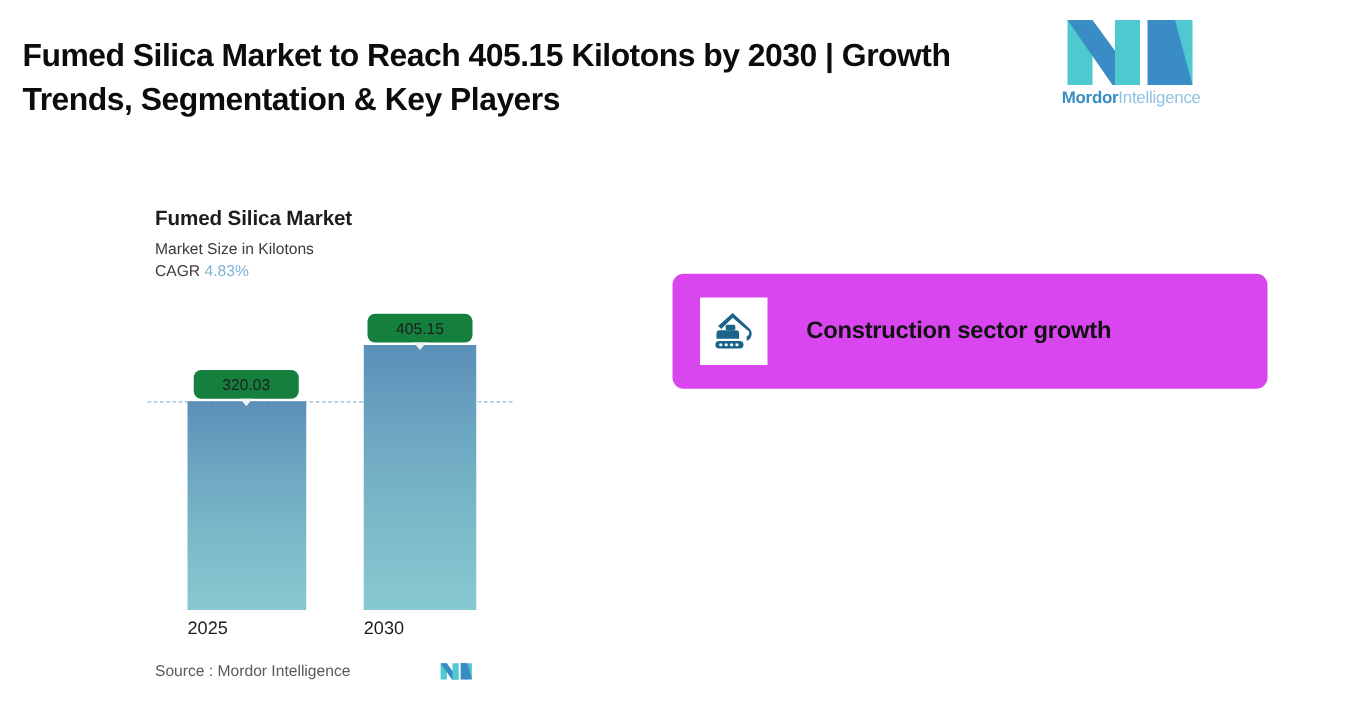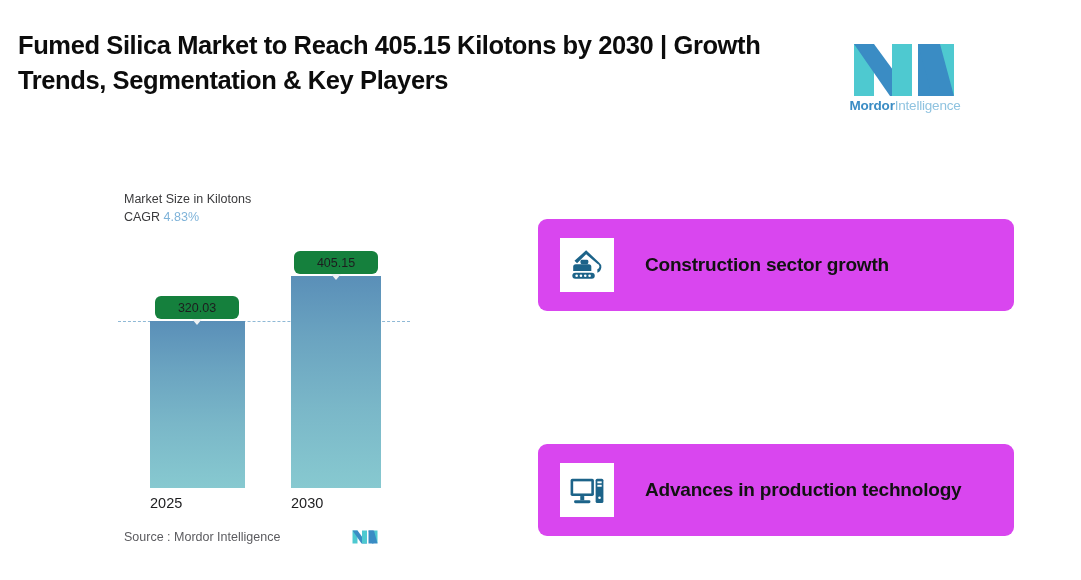--- a/index.html
+++ b/index.html
@@ -12,21 +12,21 @@
   .page { position:relative; width:1081px; height:580px; background:#fff;padding-left:12px; }
 
   
   .header { position:absolute; left:0; top:0; width:1081px; height:130px; }
   .headline {
     position:absolute; left:18px; top:28px; width:800px;
     font-size:25.5px; font-weight:bold; line-height:1.38;
     color:#0c0c0c; letter-spacing:-0.4px;
   }
 
-  .logo { position:absolute; left:846px; top:44px; width:118px; height:72px; }
+  .logo { position:absolute; left:846px; top:16px; width:118px; height:72px; }
   .logo-mark { position:absolute; left:6px; top:0; width:104px; height:52px; }
   .logo-text {
     position:absolute; left:0; top:54px; width:118px;
     text-align:center; font-size:13.5px; white-space:nowrap;
   }
   .logo-text .b { font-weight:bold; color:#3a8cc4; letter-spacing:-0.2px; }
   .logo-text .l { font-weight:normal; color:#8fc3e0; letter-spacing:-0.2px; }
 
   
   .chart { position:absolute; left:0; top:150px; width:470px; height:410px; }
@@ -126,20 +126,21 @@
           <polygon points="66,0 88,0 102,52 80,52" fill="#3a8cc4"></polygon>
         </svg>
       </div>
       <div class="logo-text">
         <span class="b">Mordor</span><span class="l">Intelligence</span>
       </div>
     </div>
   </div>
 
   <div class="chart">
+    <div class="chart-title">Fumed Silica Market</div>
     <div class="chart-sub">Market Size in Kilotons</div>
     <div class="chart-cagr">
       <span>CAGR</span>
       <span class="val">4.83%</span>
     </div>
 
     <div class="plot">
       <div class="dashline"></div>
 
       <div class="bar bar-1"></div>
@@ -179,32 +180,15 @@
             <circle cx="15" cy="34.5" r="1.5" fill="#ffffff"></circle>
             <circle cx="20" cy="34.5" r="1.5" fill="#ffffff"></circle>
             <circle cx="25" cy="34.5" r="1.5" fill="#ffffff"></circle>
           </g>
         </svg>
       </div>
       <div class="card-label">Construction sector growth</div>
     </div>
 
 
-    <div class="card card-3">
-      <div class="icon-box">
-        <svg viewBox="0 0 44 44" width="38" height="38" xmlns="http://www.w3.org/2000/svg">
-          <g fill="#1c6389">
-            <path d="M5 9 h23 a2 2 0 0 1 2 2 v16 a2 2 0 0 1 -2 2 h-23 a2 2 0 0 1 -2 -2 v-16 a2 2 0 0 1 2 -2 z"></path>
-            <rect x="6" y="12" width="21" height="14" fill="#ffffff"></rect>
-            <rect x="14.2" y="29" width="4.6" height="5"></rect>
-            <rect x="7" y="34" width="19" height="3.2" rx="1.6"></rect>
-            <rect x="32" y="9" width="9" height="28" rx="1.8"></rect>
-            <rect x="34" y="12" width="5" height="2.2" fill="#ffffff"></rect>
-            <rect x="34" y="16" width="5" height="2.2" fill="#ffffff"></rect>
-            <circle cx="36.5" cy="31" r="1.5" fill="#ffffff"></circle>
-          </g>
-        </svg>
-      </div>
-      <div class="card-label">Advances in production technology</div>
-    </div>
 
   </div>
 </div>
 
 </body></html>

